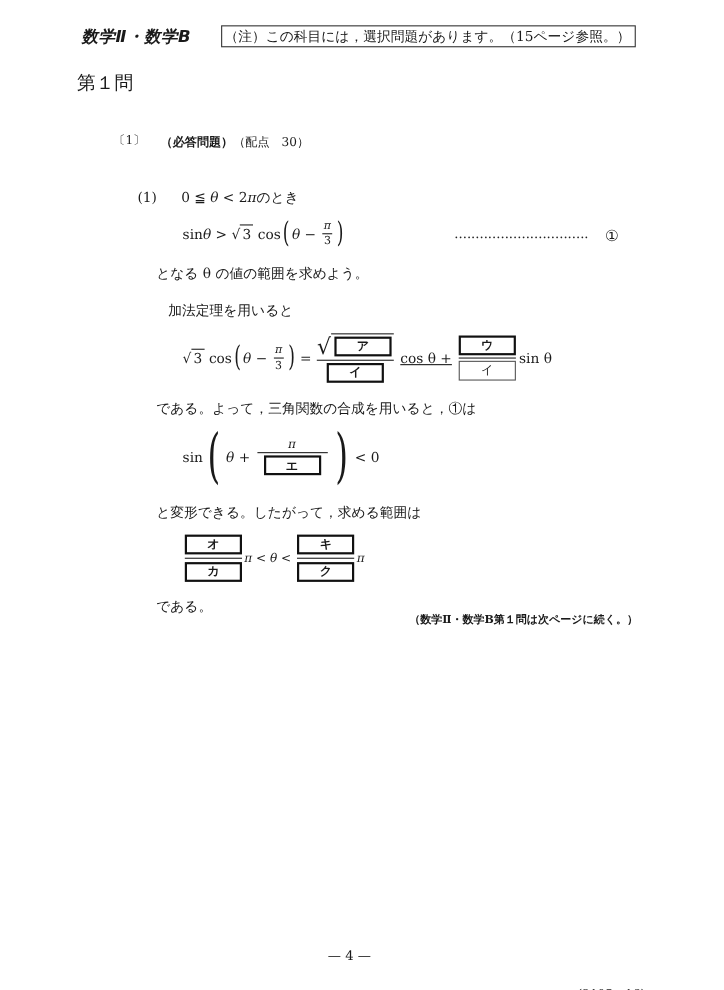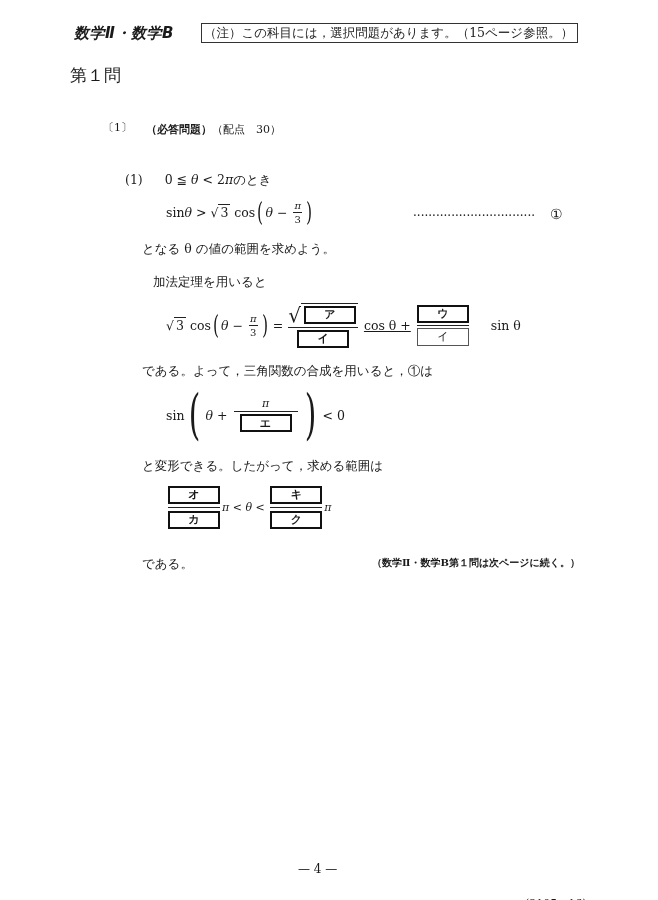--- a/index.html
+++ b/index.html
@@ -98,21 +98,21 @@
     </span>
     <span class="bar" style="margin:2px 0;"></span>
     <span class="box">イ</span>
   </span>
   <span style="margin:0 4px;text-decoration:underline;">cos θ +</span>
   <span class="frac">
     <span class="box">ウ</span>
     <span class="bar" style="margin:2px 0;"></span>
     <span class="box thin">イ</span>
   </span>
-  <span style="margin-left:20px;">sin θ</span>
+  <span style="margin-left:1px;">sin θ</span>
 </div>
 
 <div class="abs txt" style="left:142px; top:363px;">である。よって，三角関数の合成を用いると，①は</div>
 
 <div class="abs math" style="left:166px; top:387px; height:56px; display:flex; align-items:center;">
   <span>sin</span>
   <span class="paren-huge">(</span>
   <span class="it">θ</span>
     <span style="white-space:pre;"> + </span>
   <span class="frac">
@@ -135,17 +135,17 @@
   <span class="it" style="font-size:11px;">π</span>
   <span class="it" style="white-space:pre; font-size:11px;"> &lt; θ &lt; </span>
   <span class="frac">
     <span class="box">キ</span>
     <span class="bar" style="margin:3px 0;"></span>
     <span class="box">ク</span>
   </span>
   <span class="it" style="font-size:11px;">π</span>
 </div>
 
-<div class="abs txt" style="left:142px; top:556px;">である。</div>
+<div class="abs txt" style="left:142px; top:543px;">である。</div>
 
 <div class="abs footer-cont">（数学Ⅱ・数学B第１問は次ページに続く。）</div>
 <div class="abs page-no">— 4 —</div>
 <div class="abs code">(2105—16)</div>
 
 </body></html>

